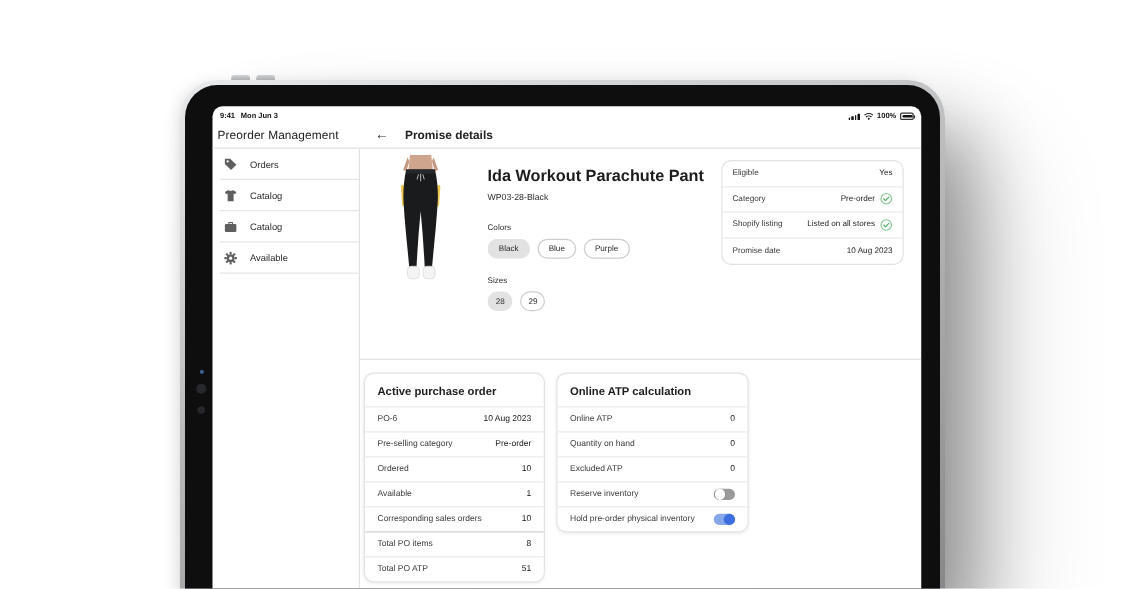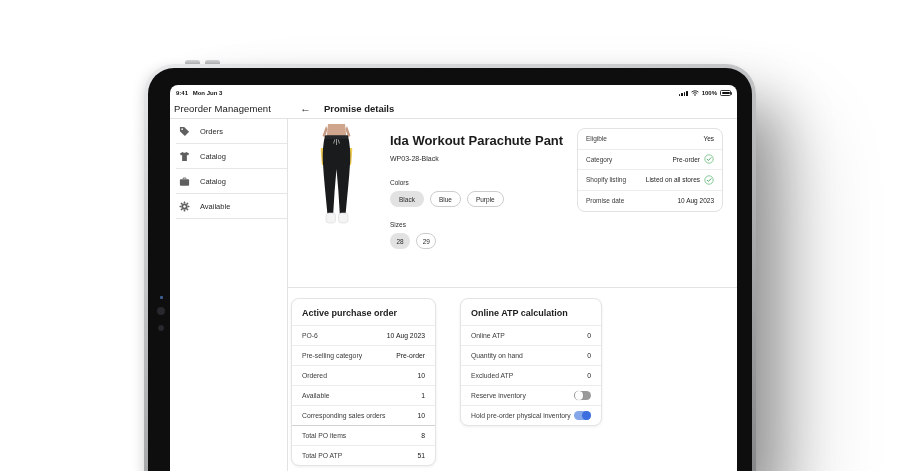--- a/index.html
+++ b/index.html
@@ -65,25 +65,25 @@
 
   .eligibility-card { position:absolute; right:14px; top:9px; width:146px;
     border:1px solid #e2e2e2; border-radius:8px; background:#fff; overflow:hidden; }
   .e-row { display:flex; justify-content:space-between; align-items:center; height:20.5px;
     padding:0 8px; border-bottom:1px solid #ececec; font-size:6.5px; }
   .e-row:last-child { border-bottom:none; }
   .e-label { color:#383838; }
   .e-val { display:flex; align-items:center; gap:4px; color:#1c1c1c; }
 
   
-  .cards-section { flex:1; padding:10px 0 0 3px; display:flex; gap:24px; align-items:flex-start; }
+  .cards-section { flex:1; padding:10px 0 0 3px; display:flex; gap:9px; align-items:flex-start; }
   .data-card { background:#fff; border:1px solid #e4e4e4; border-radius:8px;
     box-shadow:0 1px 3px rgba(0,0,0,0.07); overflow:hidden; }
   .card-po { width:145px; }
-  .card-atp { width:142px; }
+  .card-atp { width:154px; }
   .card-title { padding:9px 10px 7px; font-size:9px; font-weight:bold; color:#1c1c1c; }
   .c-row { display:flex; justify-content:space-between; align-items:center; min-height:20px;
     padding:0 10px; border-top:1px solid #ececec; font-size:6.8px; }
   .c-row.strong-divider { border-top-color:#d2d2d2; }
   .c-label { color:#3a3a3a; }
   .c-value { color:#161616; }
 
   
   .toggle { position:relative; width:17px; height:9.5px; border-radius:5px; cursor:pointer; }
   .toggle.off { background:#9a9a9a; }

